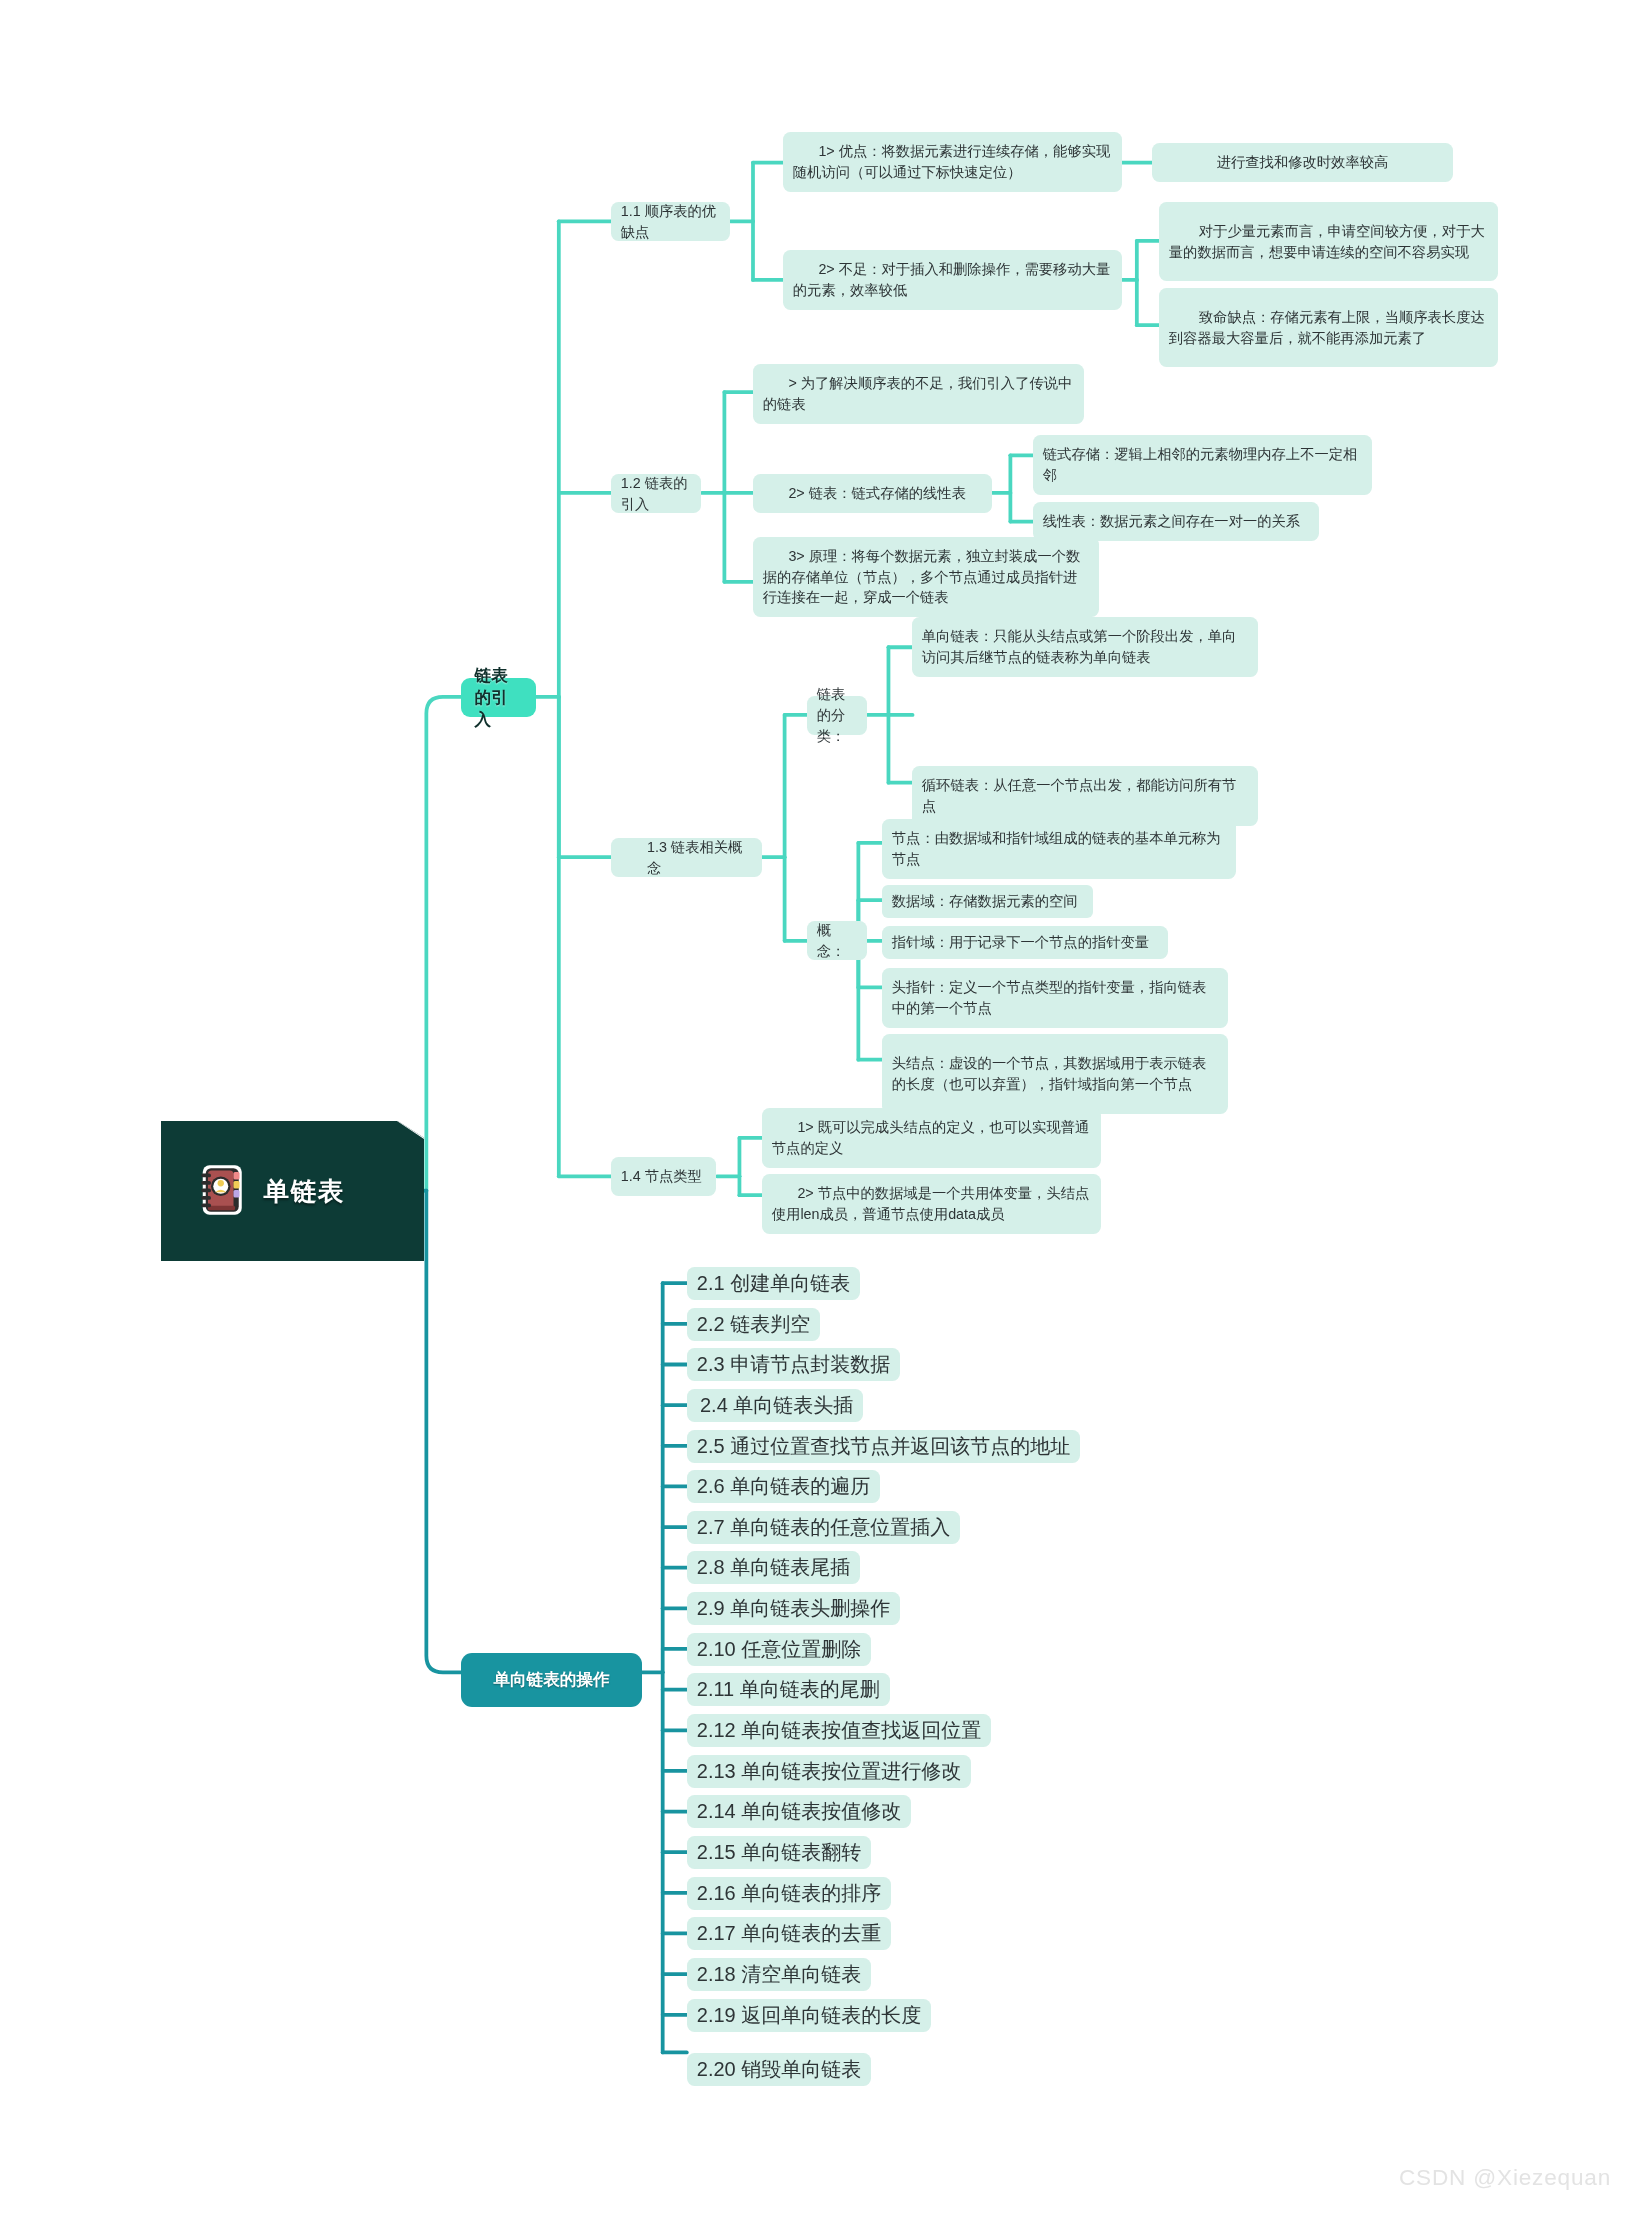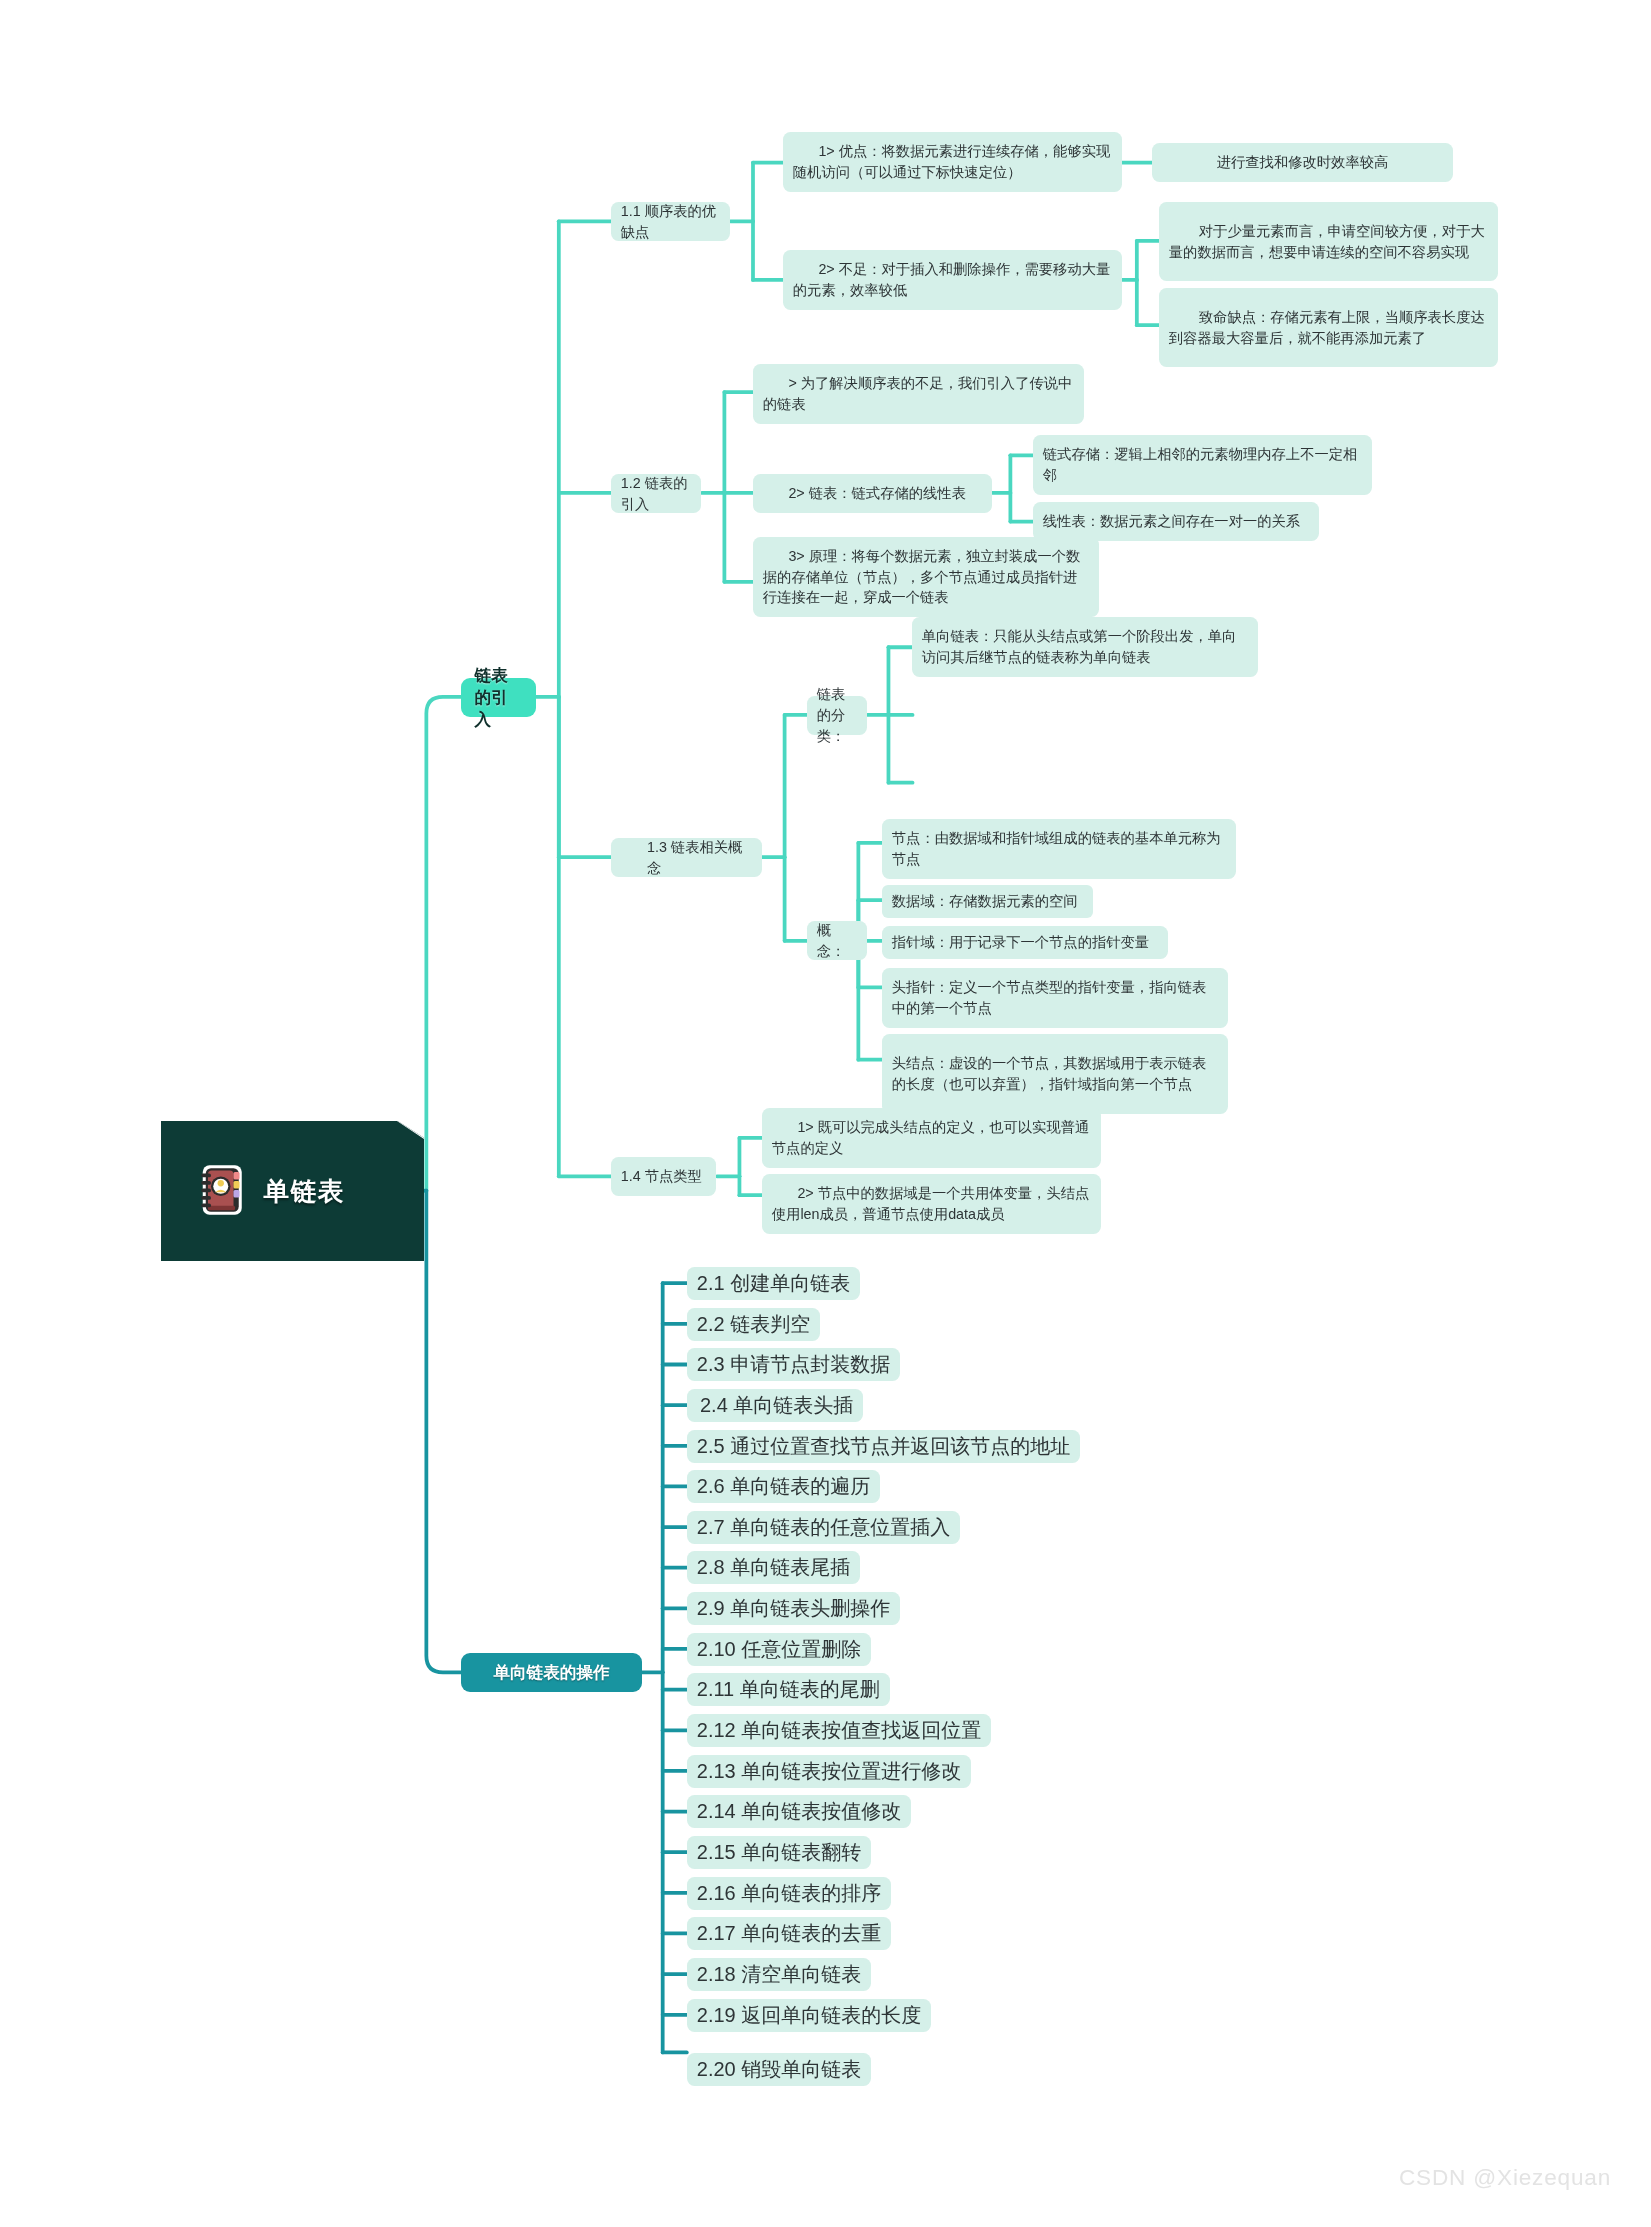--- a/index.html
+++ b/index.html
@@ -202,21 +202,21 @@
         <path d="M25.5 40 Q33 33 40.5 40 Z" fill="#f0cc56"></path>
       </g>
     </svg>
     <span class="root-label">单链表</span>
   </div>
 
   <div class="node branch b1" style="left:461px; top:678px; width:75px; height:39px;">
     <span>链表的引入</span>
   </div>
 
-  <div class="node branch b2" style="left:461px; top:1653px; width:181px; height:39px;">
+  <div class="node branch b2" style="left:461px; top:1653px; width:181px; height:54px;border-radius:11px;">
     <span>单向链表的操作</span>
   </div>
 
   <div class="node chip" style="left:611px; top:202px; width:119px; height:39px;">
     <span>1.1 顺序表的优缺点</span>
   </div>
   <div class="node chip ind" style="left:783px; top:132px; width:339px; height:60px;">
     <span>1&gt;    优点：将数据元素进行连续存储，能够实现随机访问（可以通过下标快速定位）</span>
   </div>
   <div class="node chip ind" style="left:783px; top:250px; width:339px; height:60px;">
@@ -256,20 +256,23 @@
   </div>
   <div class="node chip" style="left:807px; top:696px; width:60px; height:39px;">
     <span>链表的分类：</span>
   </div>
   <div class="node chip" style="left:807px; top:921px; width:60px; height:39px;">
     <span>概念：</span>
   </div>
 
   <div class="node chip" style="left:912px; top:617px; width:346px; height:60px;">
     <span>单向链表：只能从头结点或第一个阶段出发，单向访问其后继节点的链表称为单向链表</span>
+  </div>
+  <div class="node chip" style="left:912px; top:766px; width:346px; height:60px;">
+    <span>循环链表：从任意一个节点出发，都能访问所有节点</span>
   </div>
 
   <div class="node chip" style="left:882px; top:819px; width:354px; height:60px;">
     <span>节点：由数据域和指针域组成的链表的基本单元称为节点</span>
   </div>
   <div class="node chip" style="left:882px; top:885px; width:211px; height:33px;border-radius:6px;">
     <span>数据域：存储数据元素的空间</span>
   </div>
   <div class="node chip" style="left:882px; top:926px; width:286px; height:33px;">
     <span>指针域：用于记录下一个节点的指针变量</span>

